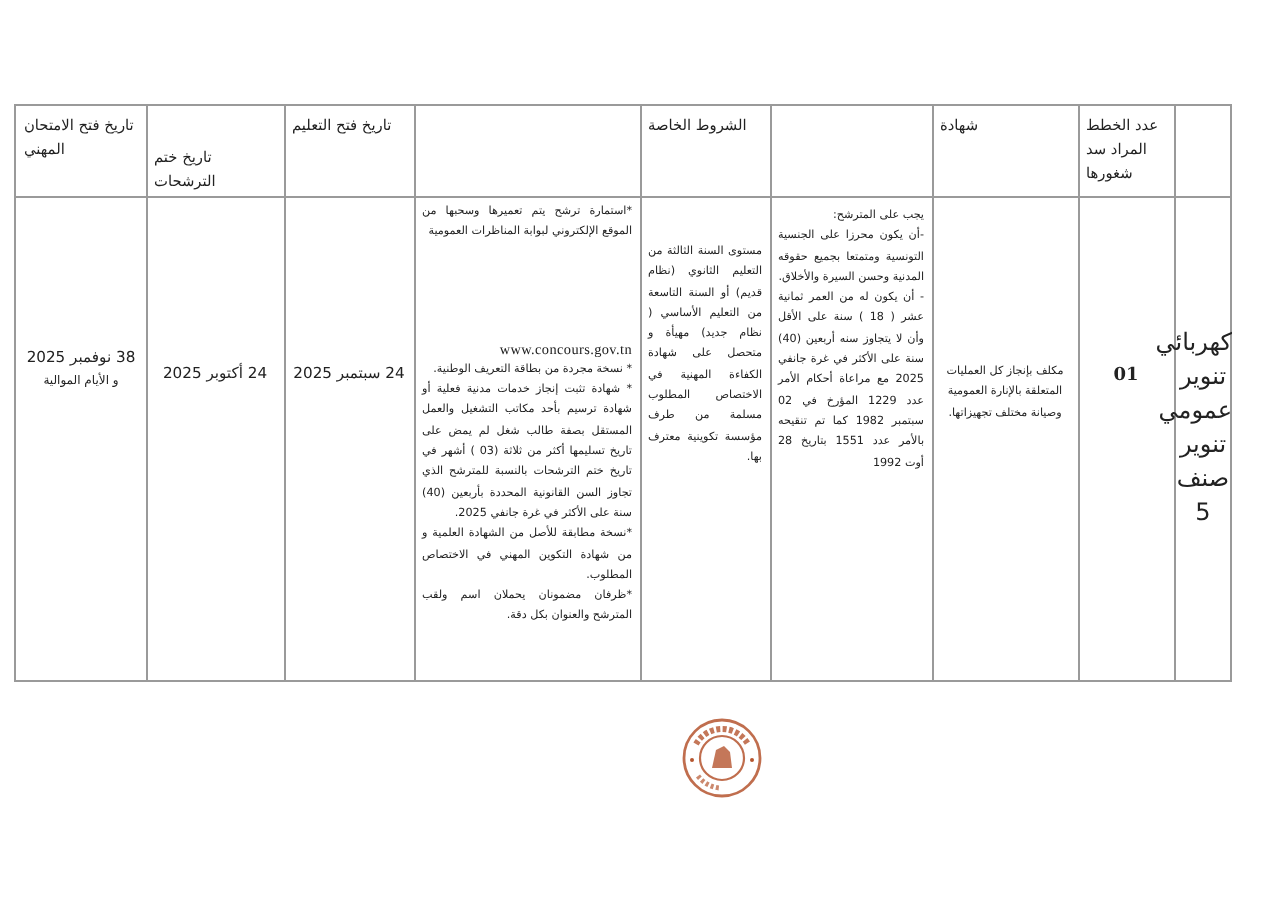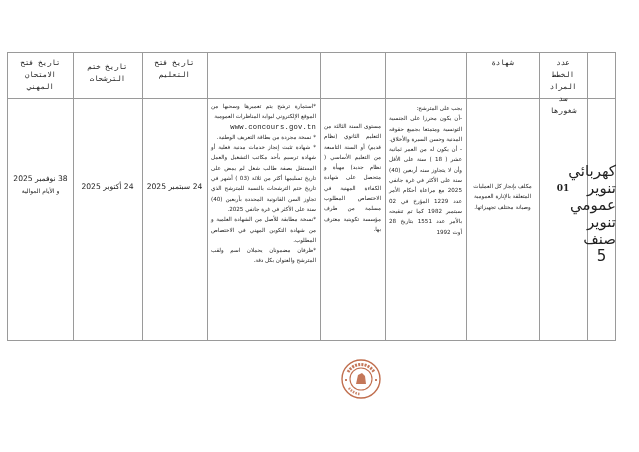--- a/index.html
+++ b/index.html
@@ -1,48 +1,49 @@
 <!DOCTYPE html>
 <html><head>
 <meta charset="utf-8">
 <style>
   html, body { margin:0; padding:0; background:#ffffff; }
   body { width:639px; height:452px; position:relative; overflow:hidden; font-family:"DejaVu Sans", sans-serif; color:#222; }
   .tbl { position:absolute; left:7px; top:52px; width:609px; height:289px; border:1px solid #9a9a9a; box-sizing:border-box; }
   .hdr-line { position:absolute; left:0; right:0; top:45px; border-top:1px solid #9a9a9a; }
   .vline { position:absolute; top:0; bottom:0; border-left:1px solid #9a9a9a; }
   .cell { position:absolute; direction:rtl; text-align:right; box-sizing:border-box; }
-  .hcell { font-size:7.4px; line-height:12px; padding:4px 4px 0 4px; color:#222; text-align:center;font-family:Liberation Mono, monospace; }
+  .hcell { font-size:7.4px; line-height:12px; padding:4px 4px 0 4px; color:#222; text-align:left; }
   .bcell { font-size:5.6px; line-height:10.3px; padding:0 4px; color:#222; text-align:justify; text-align-last:right; }
   .center { text-align:center; text-align-last:center; }
-  .url { direction:ltr; font-family:Liberation Mono, monospace; font-size:7.2px; letter-spacing:0.2px; }
+  .url { direction:ltr; font-family:Liberation Serif, serif; font-size:7.2px; letter-spacing:0.2px;margin-top:48px; }
   .date { font-size:7.6px; line-height:12px; text-align:center; }
   .num { font-family:"DejaVu Serif", serif; font-weight:bold; font-size:9px; text-align:center; }
-  .cat { font-size:15px; line-height:17px; text-align:center; }
+  .cat { font-size:12px; line-height:17px; text-align:center; }
   .stamp { position:absolute; left:340px; top:358px; width:42px; height:42px; }
 </style>
 </head>
 <body>
 
 <div class="tbl">
 
   <div class="vline" style="left:65px"></div>
   <div class="vline" style="left:134px"></div>
   <div class="vline" style="left:199px"></div>
   <div class="vline" style="left:312px"></div>
   <div class="vline" style="left:377px"></div>
   <div class="vline" style="left:458px"></div>
   <div class="vline" style="left:531px"></div>
   <div class="vline" style="left:579px"></div>
   <div class="hdr-line"></div>
 
   <div class="cell hcell" style="left:531px;width:48px;top:0;height:45px">عدد الخطط المراد سد شغورها</div>
   <div class="cell hcell" style="left:458px;width:73px;top:0;height:45px">شهادة</div>
+  <div class="cell hcell" style="left:312px;width:65px;top:0;height:45px">الشروط الخاصة</div>
   <div class="cell hcell" style="left:134px;width:65px;top:0;height:45px">تاريخ فتح التعليم</div>
-  <div class="cell hcell" style="left:65px;width:69px;top:4px;height:45px">تاريخ ختم الترشحات</div>
+  <div class="cell hcell" style="left:65px;width:69px;top:16px;height:45px">تاريخ ختم الترشحات</div>
   <div class="cell hcell" style="left:0;width:65px;top:0;height:45px">تاريخ فتح الامتحان المهني</div>
 
   <div class="cell cat" style="left:579px;width:29px;top:110px">
     <div>كهربائي</div>
     <div>تنوير</div>
     <div>عمومي</div>
     <div>تنوير</div>
     <div>صنف 5</div>
   </div>
 

